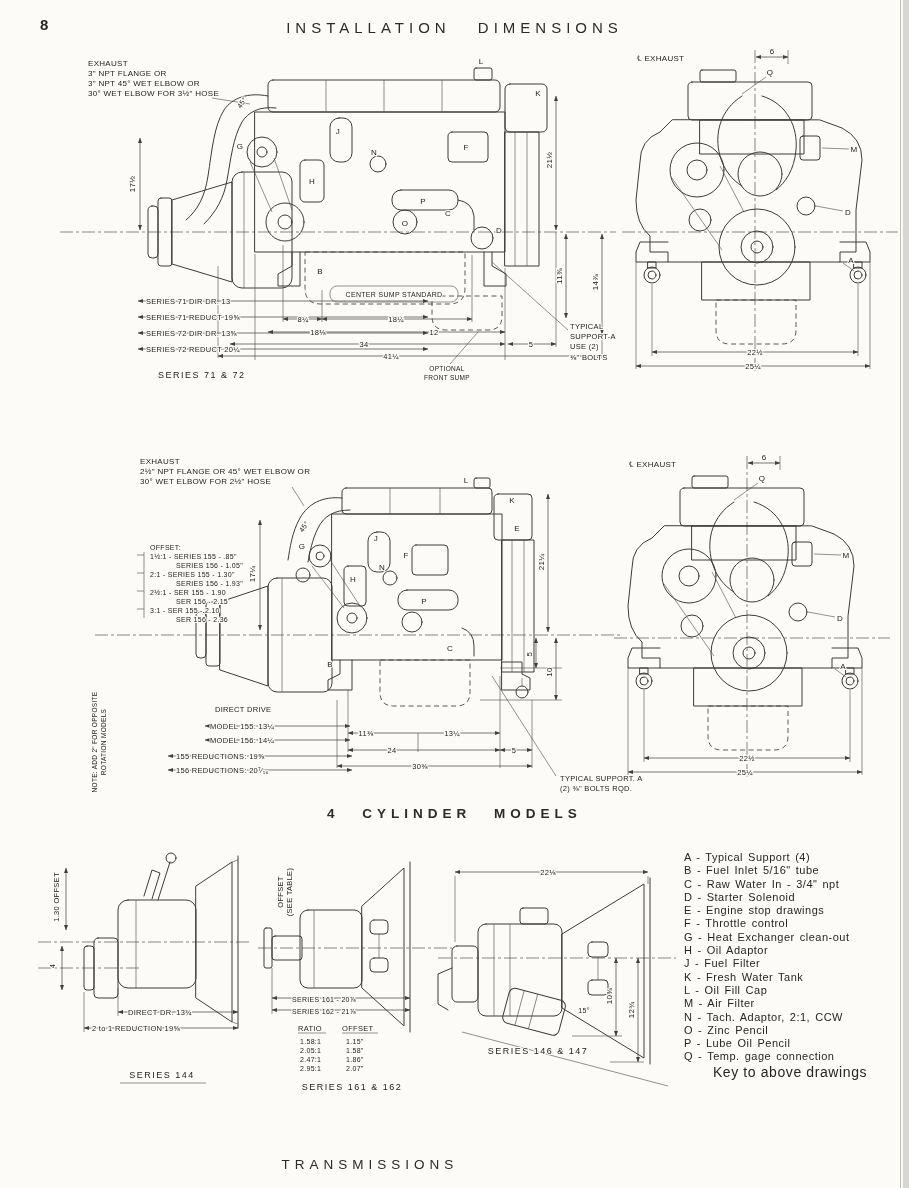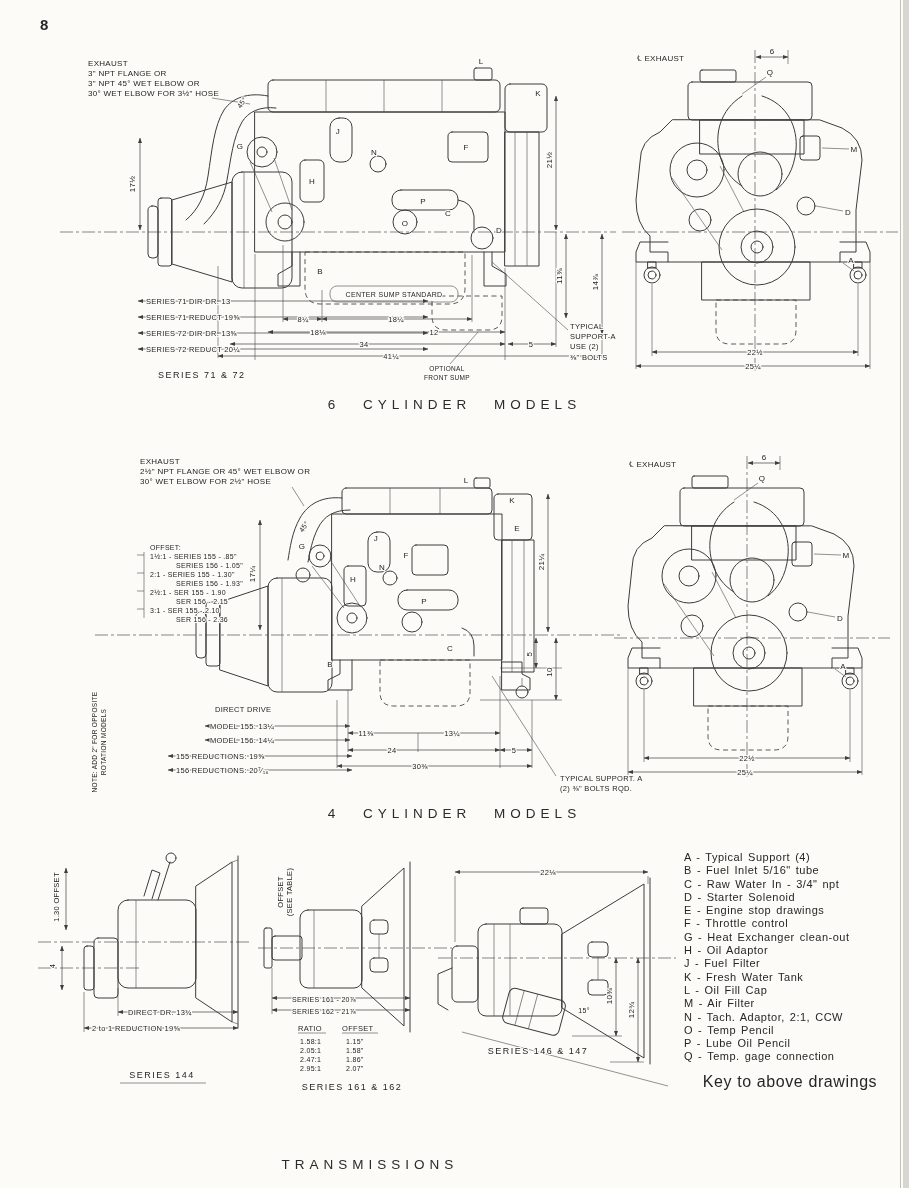--- a/index.html
+++ b/index.html
@@ -5,42 +5,43 @@
   html,body{margin:0;padding:0;background:#e9e8e4;}
   .page{position:relative;width:909px;height:1188px;background:#fcfbf8;overflow:hidden;
         font-family:"Liberation Sans",sans-serif;color:#262626;}
   .scan-edge{position:absolute;top:0;right:0;width:6px;height:100%;background:#d8d6d1;}
   .scan-line{position:absolute;top:0;right:8px;width:1px;height:100%;background:#c2c0ba;}
   .pageno{position:absolute;left:40px;top:16px;font-size:15px;font-weight:bold;letter-spacing:1px;}
   .main-title{position:absolute;left:0;top:19px;width:100%;text-align:center;font-size:15px;
               letter-spacing:5px;word-spacing:18px;color:#2b2b2b;}
   .sec-title{position:absolute;text-align:center;font-size:13.5px;letter-spacing:5px;word-spacing:14px;color:#2b2b2b;}
   #t6{left:0;top:397px;width:100%;}
-  #t4{left:0;top:806px;width:100%;}
+  #t4{left:0;top:806px;width:100%;font-weight:bold;}
   #tt{left:240px;top:1157px;width:260px;}
   svg.draw{position:absolute;left:0;top:0;}
   svg .ln{fill:none;stroke:#3c3c3c;stroke-width:1;stroke-linecap:round;stroke-linejoin:round;}
   svg .thin{fill:none;stroke:#4a4a4a;stroke-width:.6;}
   svg .cl{fill:none;stroke:#555;stroke-width:.7;stroke-dasharray:13 3 3 3;}
   svg .dash{fill:none;stroke:#474747;stroke-width:.9;stroke-dasharray:5 3.5;}
   svg .dim{fill:none;stroke:#404040;stroke-width:.7;}
   svg text{fill:#242424;stroke:#fcfbf8;stroke-width:2.2px;paint-order:stroke;
            font-family:"Liberation Sans",sans-serif;letter-spacing:.3px;}
   .t6{font-size:6.5px}.t7{font-size:7px}.t75{font-size:7.5px}.t8{font-size:8px}
   .mid{text-anchor:middle}
   .ser{font-size:9px;letter-spacing:1.5px;}
   .key{position:absolute;left:684px;top:851px;width:212px;}
   .key-row{font-size:11px;line-height:13.3px;letter-spacing:.5px;word-spacing:1.5px;white-space:nowrap;}
-  .key-cap{margin-top:9px;text-align:center;font-size:16px;letter-spacing:.6px;}
+  .key-cap{text-align:center;font-size:14px;letter-spacing:.6px;}
 </style>
 </head>
 <body>
 
 <div class="page">
   <div class="pageno">8</div>
+  <div class="main-title">INSTALLATION DIMENSIONS</div>
 
   <svg class="draw" width="909" height="1188" viewBox="0 0 909 1188">
     <defs>
       <marker id="ar" viewBox="0 0 10 10" refX="8.5" refY="5" markerWidth="9" markerHeight="9" orient="auto-start-reverse">
         <path d="M0.5 1.8 L9 5 L0.5 8.2 Z" fill="#3f3f3f"></path>
       </marker>
     </defs>
 
     <g>
       <line class="cl" x1="60" y1="232" x2="616" y2="232"></line>
@@ -451,39 +452,38 @@
       <line class="thin" x1="572" y1="1036" x2="622" y2="1036"></line>
       <line class="thin" x1="610" y1="1062" x2="644" y2="1062"></line>
       <text class="t75 mid" x="548" y="875">22⅛</text>
       <text class="t8 mid" transform="rotate(-90 612 996)" x="612" y="996">10⅜</text>
       <text class="t8 mid" transform="rotate(-90 634 1010)" x="634" y="1010">12¾</text>
       <text class="t7 mid" x="584" y="1013">15°</text>
       <text class="ser mid" x="538" y="1054">SERIES 146 &amp; 147</text>
     </g>
   </svg>
 
-  <div class="sec-title" id="t6">6 CYLINDER MODELS</div>
   <div class="sec-title" id="t4">4 CYLINDER MODELS</div>
   <div class="sec-title" id="tt">TRANSMISSIONS</div>
 
   <div class="key">
     <div class="key-row">A - Typical Support (4)</div>
     <div class="key-row">B - Fuel Inlet 5/16" tube</div>
     <div class="key-row">C - Raw Water In - 3/4" npt</div>
     <div class="key-row">D - Starter Solenoid</div>
     <div class="key-row">E - Engine stop drawings</div>
     <div class="key-row">F - Throttle control</div>
     <div class="key-row">G - Heat Exchanger clean-out</div>
     <div class="key-row">H - Oil Adaptor</div>
     <div class="key-row">J - Fuel Filter</div>
     <div class="key-row">K - Fresh Water Tank</div>
     <div class="key-row">L - Oil Fill Cap</div>
     <div class="key-row">M - Air Filter</div>
     <div class="key-row">N - Tach. Adaptor, 2:1, CCW</div>
-    <div class="key-row">O - Temp Pencil</div>
+    <div class="key-row">O - Zinc Pencil</div>
     <div class="key-row">P - Lube Oil Pencil</div>
     <div class="key-row">Q - Temp. gage connection</div>
     <div class="key-cap">Key to above drawings</div>
   </div>
 
   <div class="scan-line"></div>
   <div class="scan-edge"></div>
 </div>
 
 </body></html>

